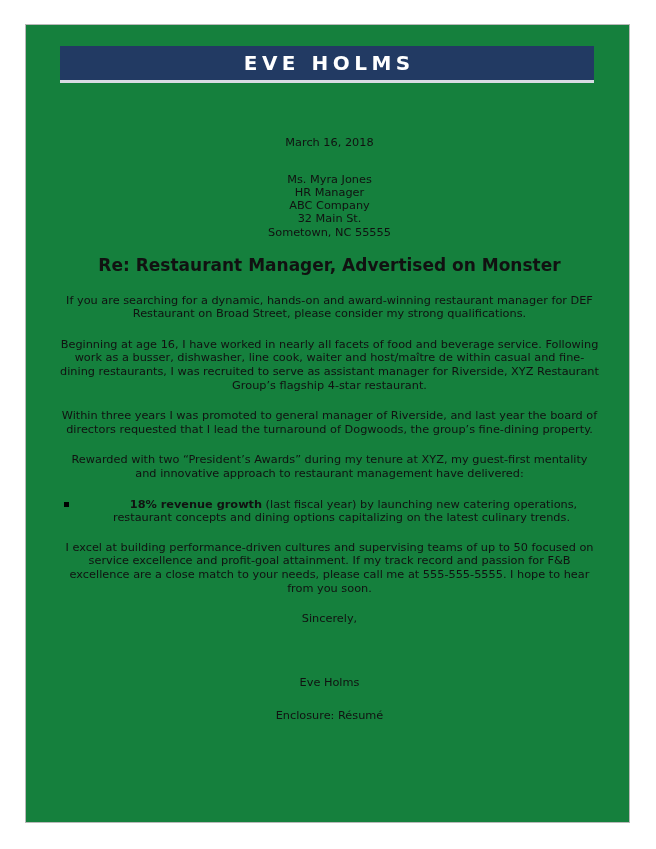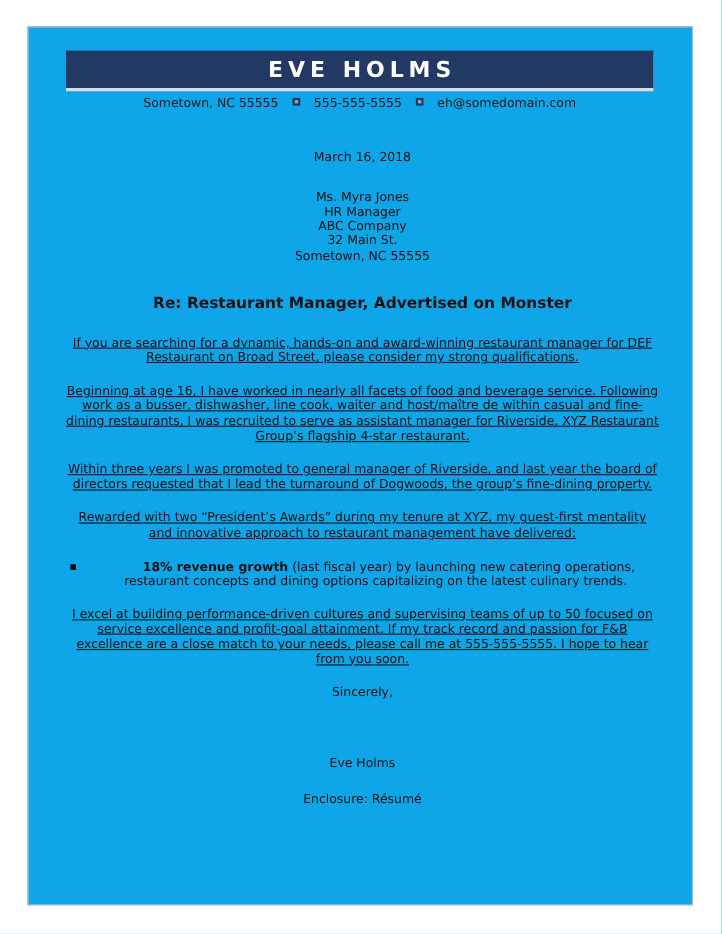--- a/index.html
+++ b/index.html
@@ -14,21 +14,21 @@
     -webkit-font-smoothing: antialiased;
   }
 
   .page {
     position: absolute;
     left: 25px;
     top: 24px;
     width: 605px;
     height: 799px;
     border: 1px solid #b9b9b9;
-    background: #0ea5e9;
+    background: #15803d;
     box-sizing: border-box;
   }
 
   
   .name-band {
     position: absolute;
     left: 34px;
     top: 21px;
     width: 534px;
     height: 34px;
@@ -83,35 +83,34 @@
     top: 111px;
     width: 539px;
     font-size: 11.3px;
     color: #111111;
     line-height: 13.6px;
     text-align: center;
   }
 
   .date { margin-bottom: 23px; }
 
-  .recipient { margin-bottom: 31px; }
+  .recipient { margin-bottom: 20px; }
   .recipient div { line-height: 13.3px; }
 
   .subject {
     font-weight: bold;
-    font-size: 14px;
+    font-size: 17px;
     margin-bottom: 21px;
   }
 
   .salutation { margin-bottom: 19px; }
 
   p.para {
     margin: 0 0 17px 0;
     line-height: 13.6px;
-    text-decoration: underline;
   }
 
   ul.achievements {
     list-style: none;
     margin: 0 0 16px 0;
     padding: 0;
   }
   ul.achievements li {
     position: relative;
     padding-left: 24px;
@@ -136,27 +135,20 @@
 </style>
 </head>
 <body>
 
 <div class="page">
 
   <div class="name-band">
     <div class="name-band-text">EVE HOLMS</div>
   </div>
 
-  <div class="contact-line">
-    <span class="contact-item">Sometown, NC 55555</span>
-    <span class="sep-sq"></span>
-    <span class="contact-item">555-555-5555</span>
-    <span class="sep-sq"></span>
-    <span class="contact-item">eh@somedomain.com</span>
-  </div>
 
   <div class="body">
 
     <div class="date">March 16, 2018</div>
 
     <div class="recipient">
       <div>Ms. Myra Jones</div>
       <div>HR Manager</div>
       <div>ABC Company</div>
       <div>32 Main St.</div>

